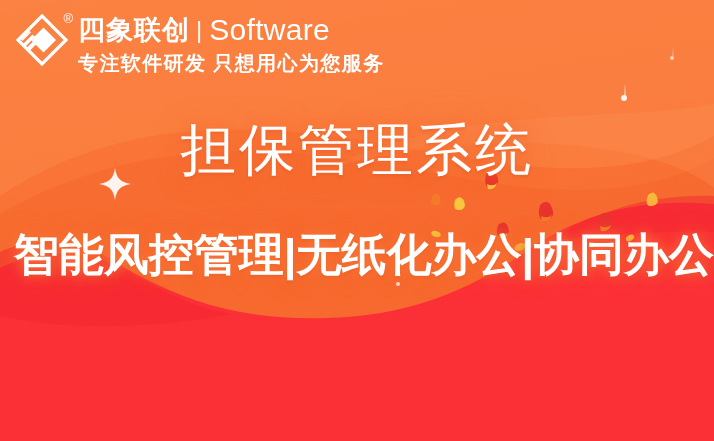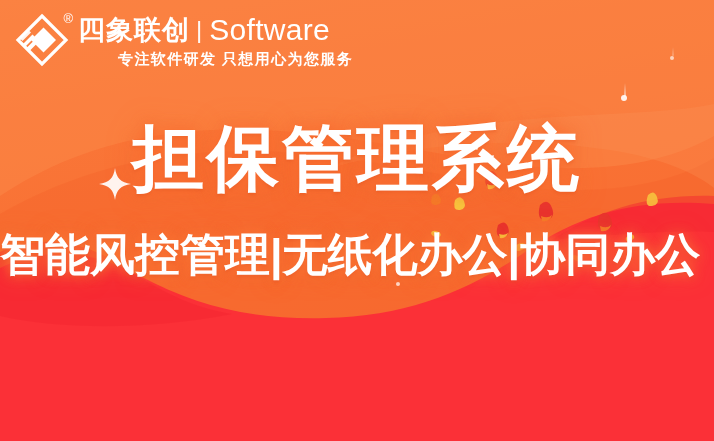--- a/index.html
+++ b/index.html
@@ -89,42 +89,41 @@
     opacity: .95;
   }
   #logo-en {
     font-size: 30px;
     font-weight: 400;
     letter-spacing: .3px;
     line-height: 1.05;
   }
   #logo-tagline {
     color: #fff;
-    font-size: 15px;
+    font-size: 20px;
     font-weight: bold;
     letter-spacing: 1.4px;
     margin-top: 4px;
     white-space: nowrap;
-    margin-left: 40px;
   }
 
   
   #headline {
     position: absolute;
     left: 0;
     top: 122px;
     width: 714px;
     text-align: center;
     z-index: 7;
   }
   #headline-text {
     display: inline-block;
     color: #ffffff;
-    font-size: 72px;
-    font-weight: bold;
+    font-size: 56px;
+    font-weight: normal;
     letter-spacing: 3px;
     line-height: 1;
     text-shadow:
        0 0 14px rgba(249,110,48,.95),
        0 0 26px rgba(249,110,48,.75),
        0 2px 3px rgba(200,60,20,.30);
   }
   #headline-sparkle {
     position: absolute;
     left: 98px;
@@ -133,21 +132,21 @@
     height: 34px;
     z-index: 9;
   }
 
   
   #subtitle {
     position: absolute;
     left: 0;
     top: 232px;
     width: 714px;
-    text-align: left;
+    text-align: right;
     z-index: 7;
   }
   #subtitle-text {
     display: inline-block;
     color: #ffffff;
     font-size: 45px;
     font-weight: bold;
     letter-spacing: 0px;
     line-height: 1;
     text-shadow:

